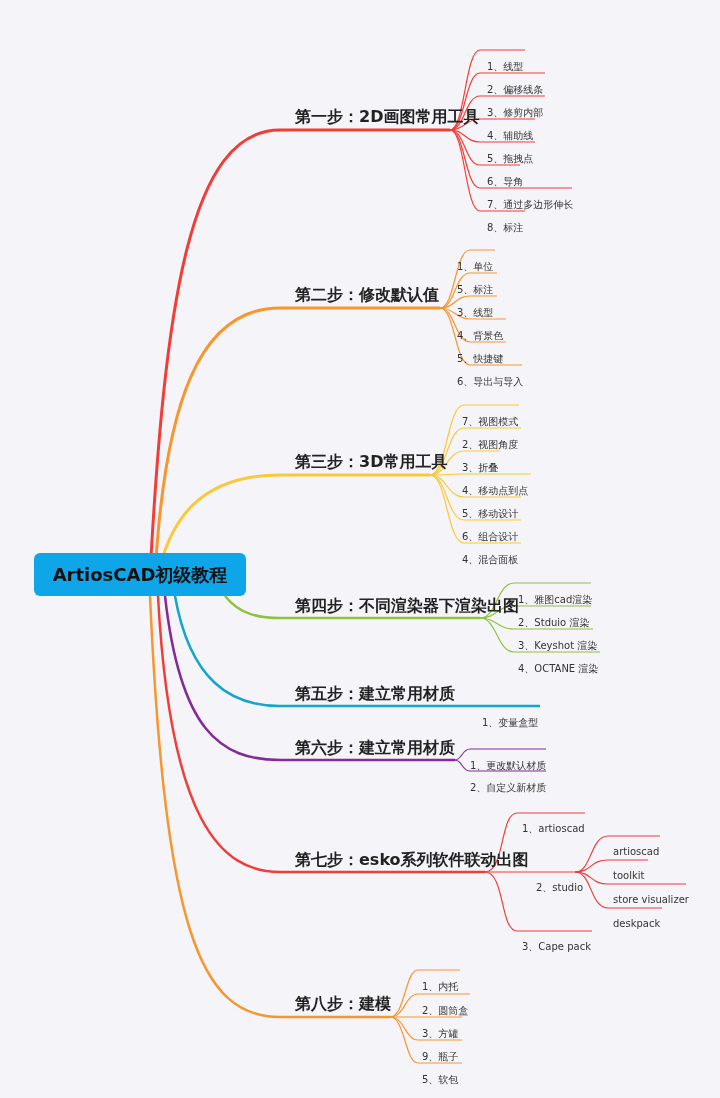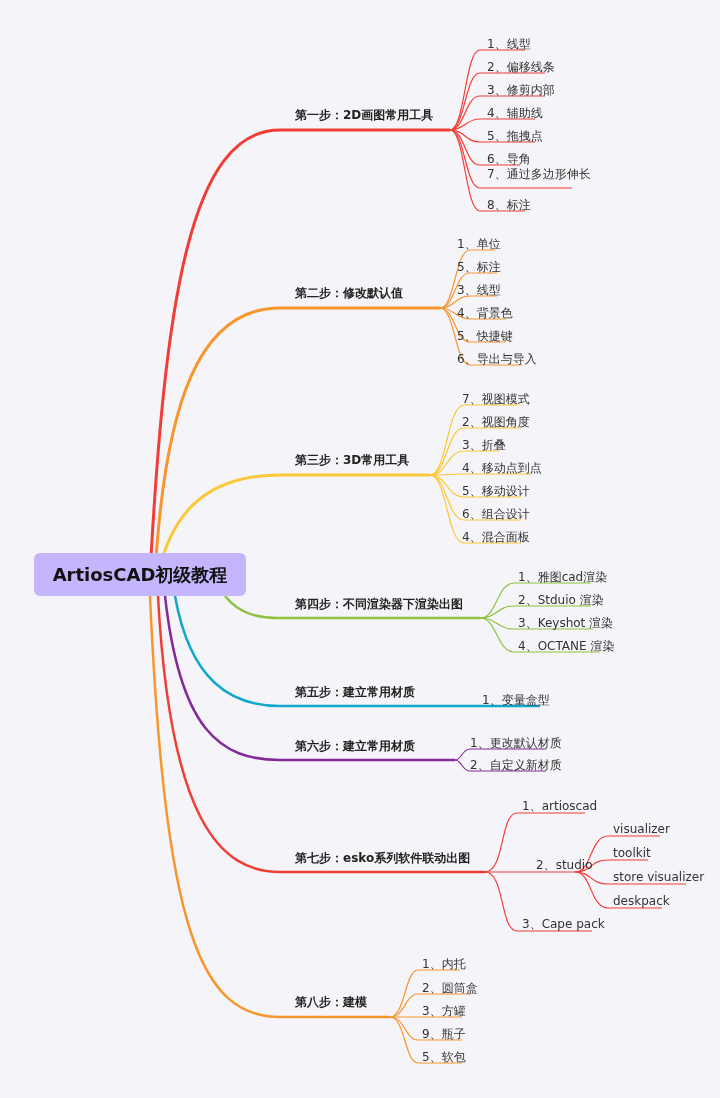--- a/index.html
+++ b/index.html
@@ -1,23 +1,23 @@
 <!DOCTYPE html>
 <html><head>
 <meta charset="utf-8">
 <style>
   html, body { margin:0; padding:0; }
   body { width:720px; height:1098px; background:#f5f5f9; position:relative; overflow:hidden;
          font-family:"DejaVu Sans","Liberation Sans",sans-serif; }
   svg.links { position:absolute; left:0; top:0; }
-  .root { position:absolute; left:34px; top:553px; width:212px; height:43px; background:#c4b5fd;
+  .root { position:absolute; left:34px; top:553px; width:212px; height:43px; background:#0ea5e9;
           border-radius:6px; display:flex; align-items:center; justify-content:center;
           font-weight:bold; font-size:18px; color:#111; }
-  .topic { position:absolute; font-weight:bold; font-size:12px; color:#222; white-space:nowrap; }
-  .leaf { position:absolute; font-size:12px; color:#333; white-space:nowrap; }
+  .topic { position:absolute; font-weight:bold; font-size:16px; color:#222; white-space:nowrap; }
+  .leaf { position:absolute; font-size:10px; color:#333; white-space:nowrap;margin-top:24px; }
 </style>
 </head>
 <body>
 
 <svg class="links" width="720" height="1098">
 
   <path d="M150,575 C165,300 190,130 280,130 L450,130" stroke="#f03e37" stroke-width="3" fill="none"></path>
   <path d="M155,575 C165,400 200,308 280,308 L440,308" stroke="#f7962f" stroke-width="3" fill="none"></path>
   <path d="M158,575 C170,520 200,475 280,475 L430,475" stroke="#fcc837" stroke-width="3" fill="none"></path>
   <path d="M225,596 C240,615 260,618 280,618 L480,618" stroke="#8fc23f" stroke-width="2.5" fill="none"></path>
@@ -99,21 +99,21 @@
 <div class="topic" style="left:295px;top:738px">第六步：建立常用材质</div>
 <div class="topic" style="left:295px;top:850px">第七步：esko系列软件联动出图</div>
 <div class="topic" style="left:295px;top:994px">第八步：建模</div>
 
 <div class="leaf" style="left:487px;top:36px">1、线型</div>
 <div class="leaf" style="left:487px;top:59px">2、偏移线条</div>
 <div class="leaf" style="left:487px;top:82px">3、修剪内部</div>
 <div class="leaf" style="left:487px;top:105px">4、辅助线</div>
 <div class="leaf" style="left:487px;top:128px">5、拖拽点</div>
 <div class="leaf" style="left:487px;top:151px">6、导角</div>
-<div class="leaf" style="left:487px;top:166px">7、通过多边形伸长</div>
+<div class="leaf" style="left:487px;top:174px">7、通过多边形伸长</div>
 <div class="leaf" style="left:487px;top:197px">8、标注</div>
 
 <div class="leaf" style="left:457px;top:236px">1、单位</div>
 <div class="leaf" style="left:457px;top:259px">5、标注</div>
 <div class="leaf" style="left:457px;top:282px">3、线型</div>
 <div class="leaf" style="left:457px;top:305px">4、背景色</div>
 <div class="leaf" style="left:457px;top:328px">5、快捷键</div>
 <div class="leaf" style="left:457px;top:351px">6、导出与导入</div>
 
 <div class="leaf" style="left:462px;top:391px">7、视图模式</div>
@@ -130,21 +130,21 @@
 <div class="leaf" style="left:518px;top:638px">4、OCTANE 渲染</div>
 
 <div class="leaf" style="left:482px;top:692px">1、变量盒型</div>
 
 <div class="leaf" style="left:470px;top:735px">1、更改默认材质</div>
 <div class="leaf" style="left:470px;top:757px">2、自定义新材质</div>
 
 <div class="leaf" style="left:522px;top:798px">1、artioscad</div>
 <div class="leaf" style="left:536px;top:857px">2、studio</div>
 <div class="leaf" style="left:522px;top:916px">3、Cape pack</div>
-<div class="leaf" style="left:613px;top:822px">visualizer</div>
+<div class="leaf" style="left:613px;top:822px">artioscad</div>
 <div class="leaf" style="left:613px;top:846px">toolkit</div>
 <div class="leaf" style="left:613px;top:870px">store visualizer</div>
 <div class="leaf" style="left:613px;top:894px">deskpack</div>
 
 <div class="leaf" style="left:422px;top:956px">1、内托</div>
 <div class="leaf" style="left:422px;top:980px">2、圆筒盒</div>
 <div class="leaf" style="left:422px;top:1003px">3、方罐</div>
 <div class="leaf" style="left:422px;top:1026px">9、瓶子</div>
 <div class="leaf" style="left:422px;top:1049px">5、软包</div>
 

